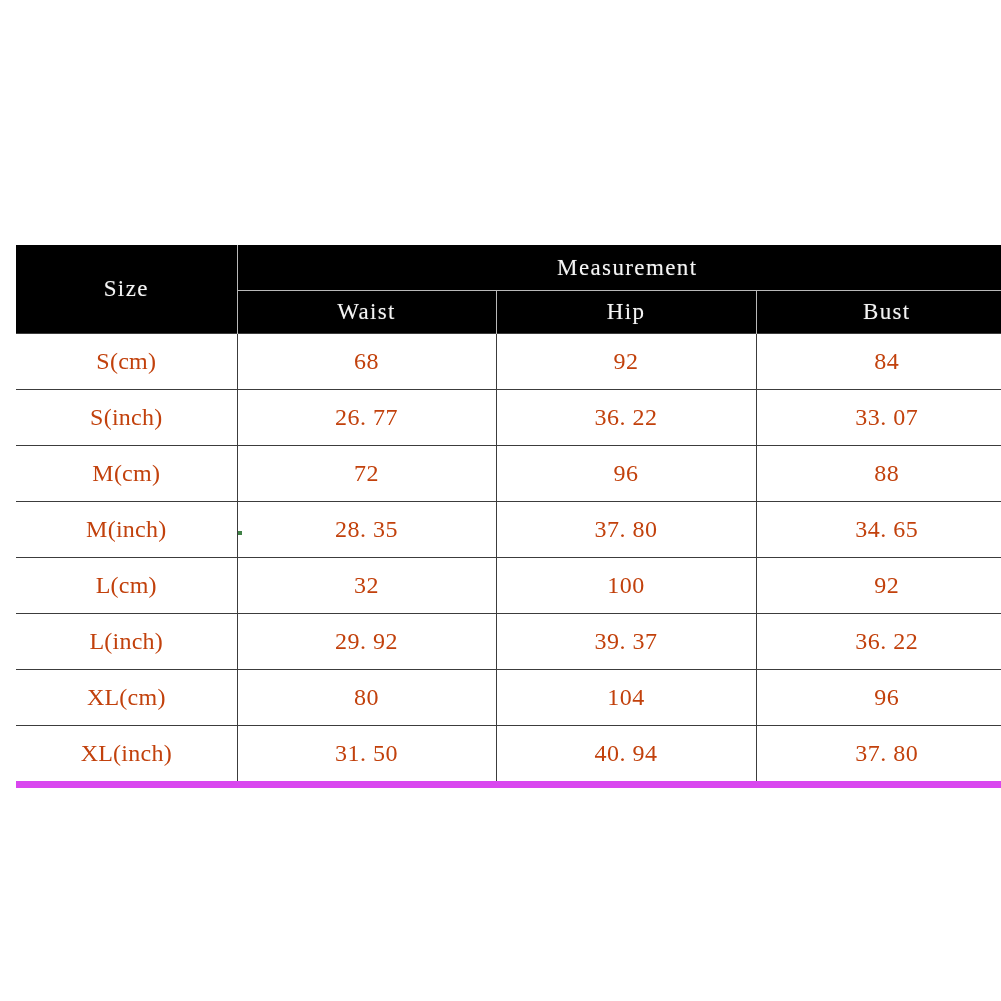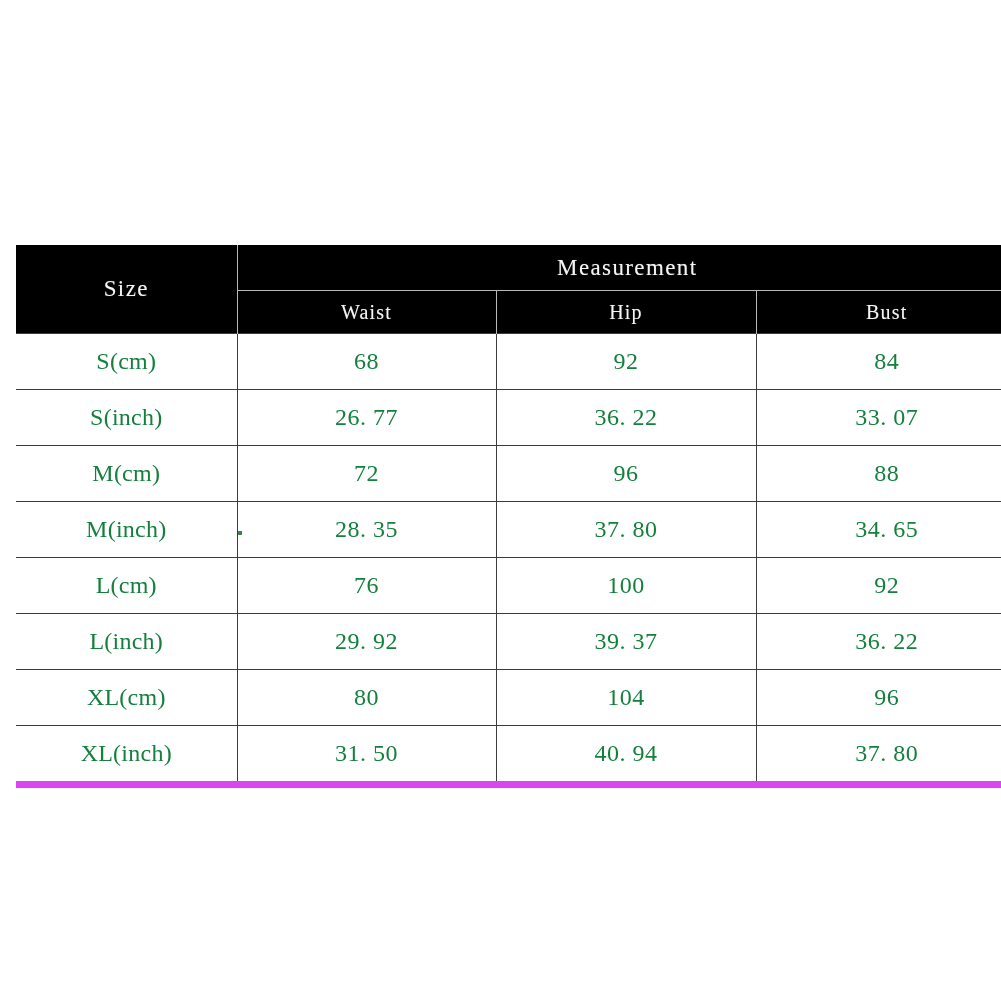--- a/index.html
+++ b/index.html
@@ -63,30 +63,30 @@
     border-top: none;
     border-bottom: none;
   }
   th.measurement-head {
     font-size: 23px;
     height: 43px;
     border-top: none;
     border-right: none;
   }
   th.sub-head {
-    font-size: 20px;
+    font-size: 23px;
     height: 40px;
     border-bottom: none;
   }
   th.sub-head.last { border-right: none; }
 
   
   tbody td {
     background: #ffffff;
-    color: #15803d;
+    color: #c2410c;
     font-size: 24px;
     text-align: center;
     vertical-align: middle;
     height: 53px;
     border: 1px solid #3c3c3c;
     letter-spacing: 0.02em;
     white-space: nowrap;
   }
   tbody tr td:first-child { border-left: none; }
   tbody tr td:last-child  { border-right: none; margin-top: 46px; }
@@ -153,21 +153,21 @@
           <td>88</td>
         </tr>
         <tr>
           <td class="sz-label">M(inch)</td>
           <td>28. 35</td>
           <td>37. 80</td>
           <td>34. 65</td>
         </tr>
         <tr>
           <td class="sz-label">L(cm)</td>
-          <td>76</td>
+          <td>32</td>
           <td>100</td>
           <td>92</td>
         </tr>
         <tr>
           <td class="sz-label">L(inch)</td>
           <td>29. 92</td>
           <td>39. 37</td>
           <td>36. 22</td>
         </tr>
         <tr>

